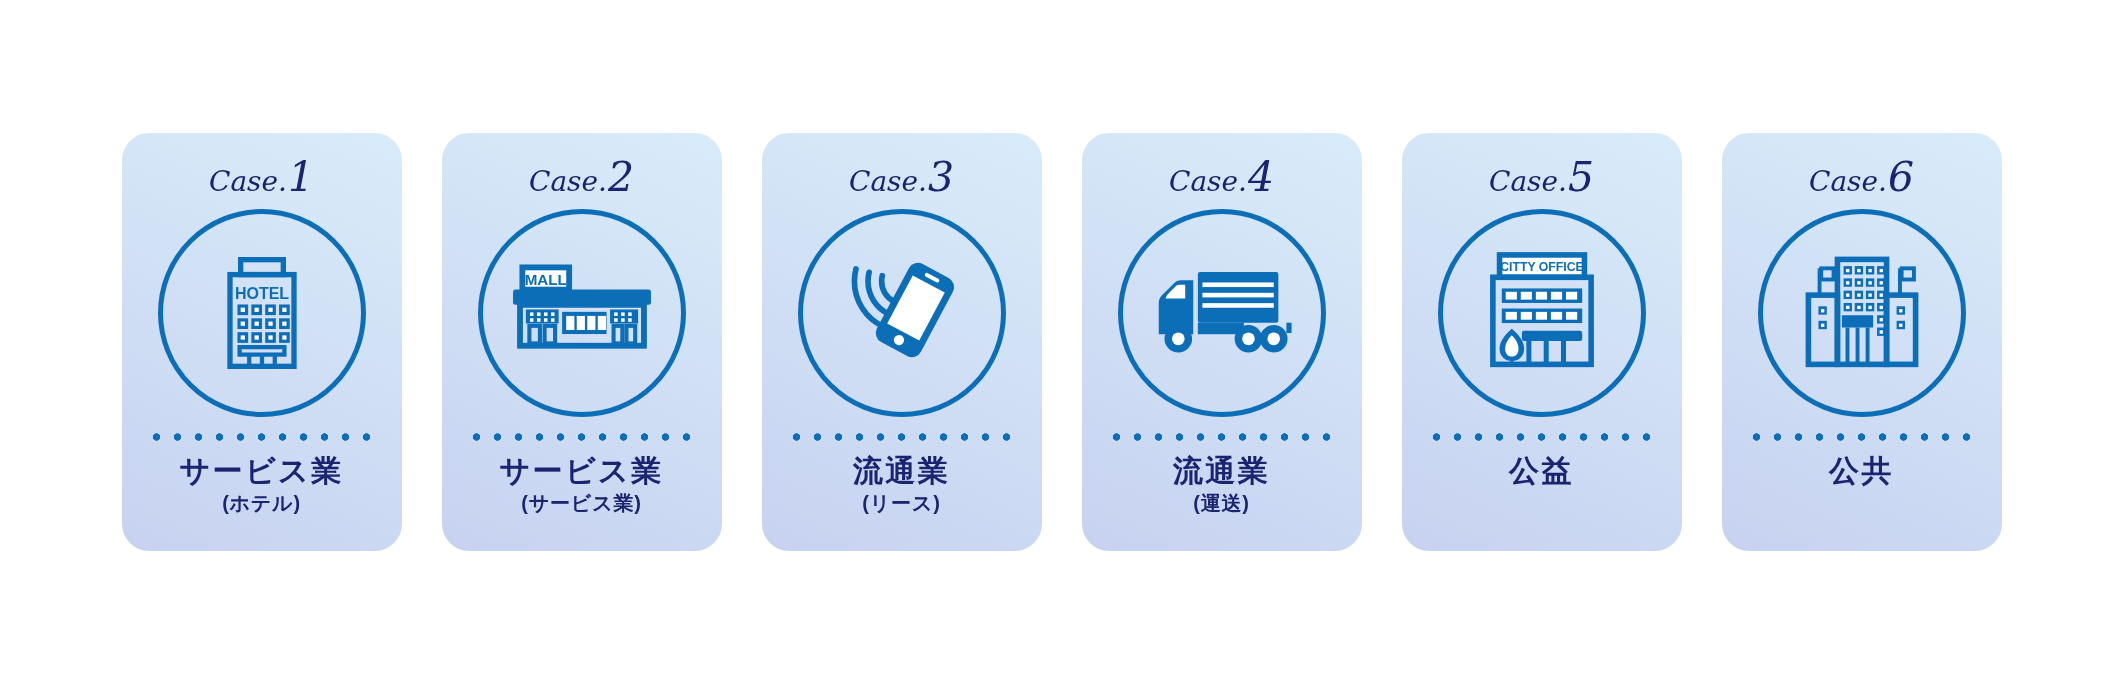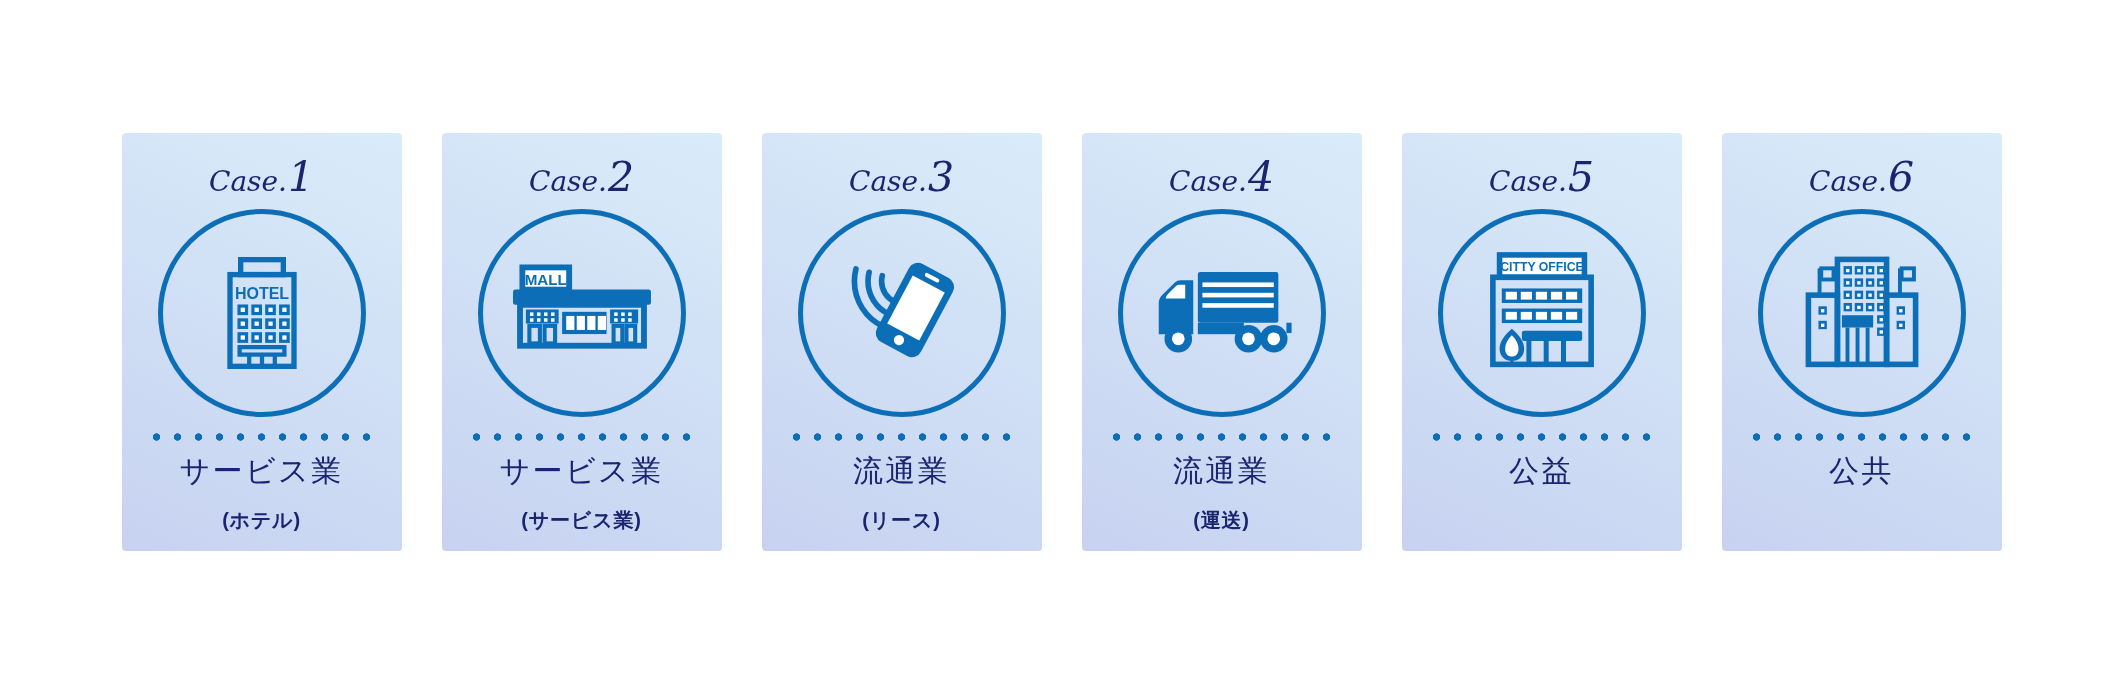--- a/index.html
+++ b/index.html
@@ -14,21 +14,21 @@
   .cards-row{
     width:2123px;
     display:flex;
     justify-content:center;
     gap:40px;
     padding-top:133px;
   }
   .case-card{
     width:280px;
     height:418px;
-    border-radius:4px;
+    border-radius:27px;
     background:linear-gradient(205deg,var(--grad-a) 0%,var(--grad-b) 100%);
     display:flex;
     flex-direction:column;
     align-items:center;
     padding-top:20px;
   }
   .case-title{
     color:var(--navy);
     font-family:"DejaVu Serif","Liberation Serif",serif;
     font-style:italic;
@@ -51,27 +51,27 @@
     margin-top:16px;
     width:231px;height:8px;
     background-image:radial-gradient(circle at 10.5px 4px,var(--blue) 3.4px,transparent 4px);
     background-size:21px 8px;
     background-repeat:repeat-x;
   }
   .card-label{
     margin-top:14px;
     color:var(--navy);
     font-size:30px;
-    font-weight:normal;
+    font-weight:bold;
     letter-spacing:0.08em;
     line-height:32px;
     text-align:center;
   }
   .card-sublabel{
-    margin-top:20px;
+    margin-top:3px;
     color:var(--navy);
     font-size:20px;
     font-weight:bold;
     letter-spacing:0.04em;
     text-align:center;
   }
   svg text{font-family:"Liberation Sans","DejaVu Sans",sans-serif;}
 </style>
 </head>
 <body>

